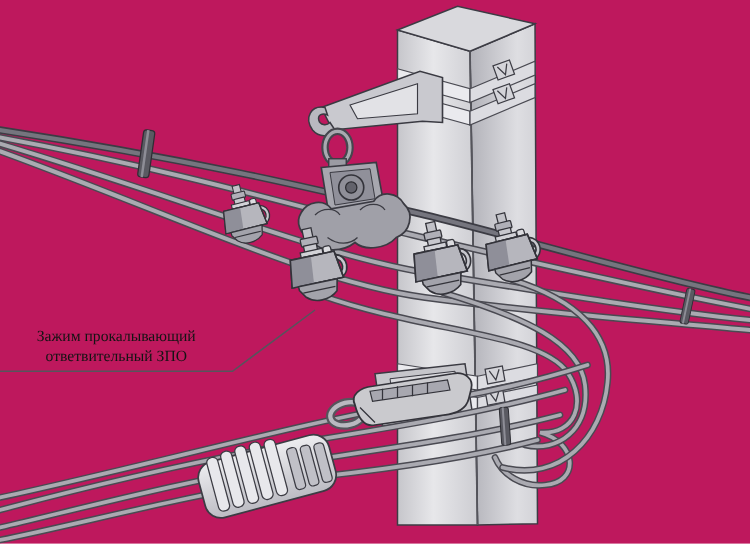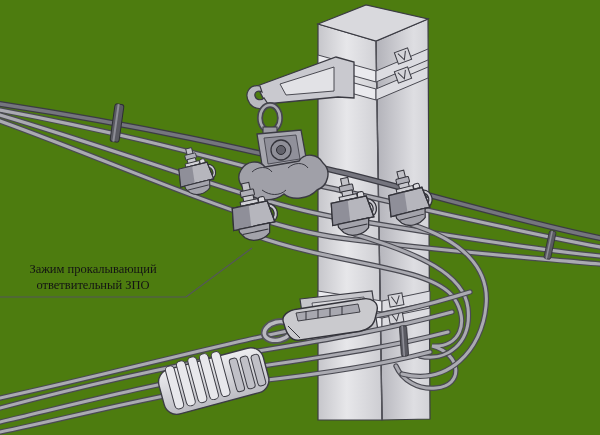--- a/index.html
+++ b/index.html
@@ -1,17 +1,17 @@
 <!DOCTYPE html>
 <html><head>
 <meta charset="utf-8">
 <style>
   html,body{margin:0;padding:0;background:#ffffff;}
   .stage{
-    position:relative;width:600px;height:435px;background:#4d7c0f;overflow:hidden;
+    position:relative;width:600px;height:435px;background:#be185d;overflow:hidden;
     font-family:"Liberation Serif","DejaVu Serif",serif;
   }
   svg{display:block;}
   .callout-text{
     font-family:"Liberation Serif","DejaVu Serif",serif;
     font-size:12.5px;fill:#141414;
   }
 </style>
 </head>
 <body>

